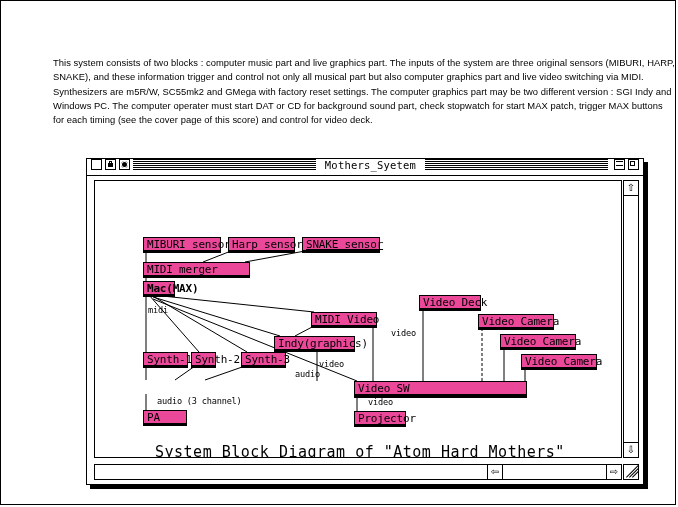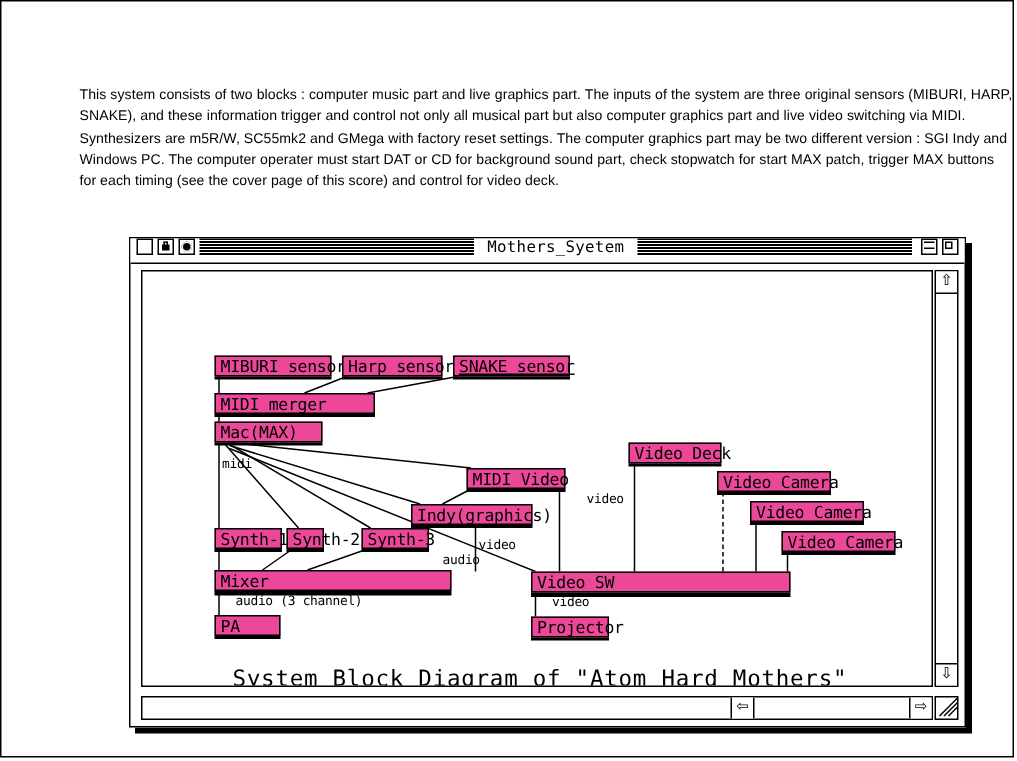--- a/index.html
+++ b/index.html
@@ -213,25 +213,24 @@
           <path d="M409,167 L409,200"></path>
           <path d="M430,187 L430,200"></path>
 
           <path d="M262,214 L262,230"></path>
         </svg>
 
         <div class="obj" style="left:48px;top:56px;width:78px;">MIBURI_sensor</div>
         <div class="obj" style="left:133px;top:56px;width:67px;">Harp_sensor</div>
         <div class="obj" style="left:207px;top:56px;width:78px;text-decoration:underline;">SNAKE_sensor</div>
         <div class="obj" style="left:48px;top:81px;width:107px;">MIDI_merger</div>
-        <div class="obj" style="left:48px;top:100px;width:72px;">Mac(MAX)</div>
+        <div class="obj" style="left:48px;top:100px;width:32px;font-weight:bold;">Mac(MAX)</div>
         <div class="obj" style="left:48px;top:171px;width:45px;">Synth-1</div>
         <div class="obj" style="left:96px;top:171px;width:22px;">Synth-2</div>
         <div class="obj" style="left:146px;top:171px;width:45px;">Synth-3</div>
-        <div class="obj wide" style="left:48px;top:199px;width:158px;">Mixer</div>
         <div class="obj" style="left:48px;top:229px;width:44px;">PA</div>
         <div class="obj" style="left:216px;top:131px;width:66px;">MIDI_Video</div>
         <div class="obj" style="left:179px;top:155px;width:81px;">Indy(graphics)</div>
         <div class="obj" style="left:324px;top:114px;width:62px;">Video_Deck</div>
         <div class="obj" style="left:383px;top:133px;width:76px;">Video_Camera</div>
         <div class="obj" style="left:405px;top:153px;width:76px;">Video_Camera</div>
         <div class="obj" style="left:426px;top:173px;width:76px;">Video_Camera</div>
         <div class="obj wide" style="left:259px;top:200px;width:173px;">Video_SW</div>
         <div class="obj" style="left:259px;top:230px;width:52px;">Projector</div>
 

